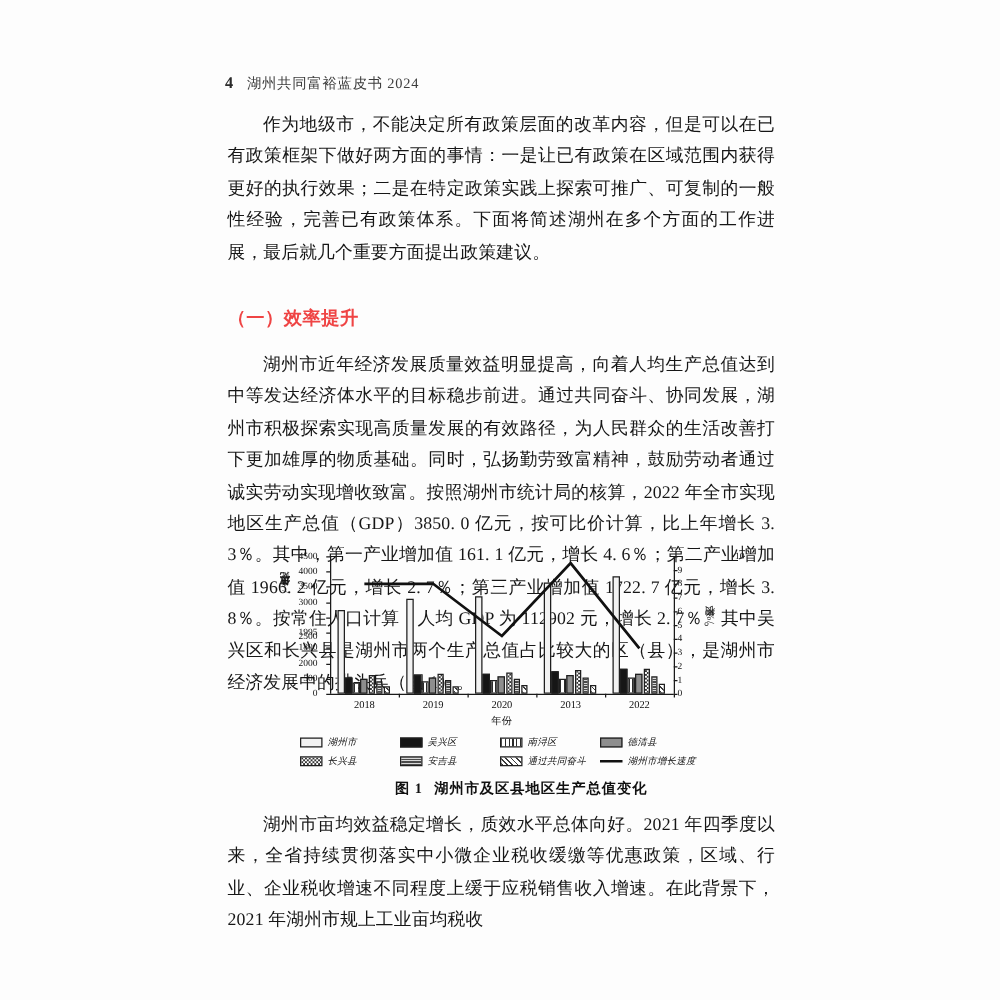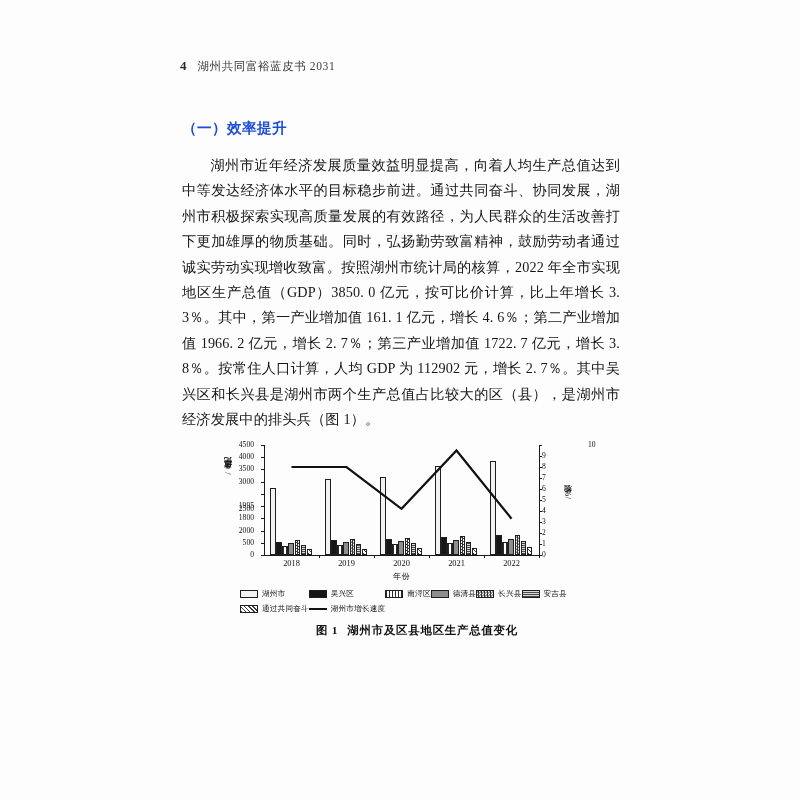--- a/index.html
+++ b/index.html
@@ -64,21 +64,21 @@
     line-height: 26px;
     letter-spacing: 0.6px;
     color: #111;
   }
   h3.subsec {
     margin: 27px 0 0 0;
     font-size: 14.6px;
     font-weight: bold;
     line-height: 26px;
     letter-spacing: 0.4px;
-    color: #1d4ed8;
+    color: #ef4444;
   }
   .gap-b { height: 12px; }
 
   
   .figure {
     position: absolute;
     left: 182px;
     top: 437px;
     width: 438px;
   }
@@ -168,23 +168,24 @@
     height: 110px;
     pointer-events: none;
   }
   
   .legend {
     position: absolute;
     left: 58px;
     top: 152px;
     width: 320px;
     display: grid;
-    grid-template-columns: 1fr 1fr 1fr 1fr 1fr 1fr;
+    grid-template-columns: 1fr 1fr 1fr 1fr;
     row-gap: 5px;
     column-gap: 0px;
+    font-style: italic;
   }
   .legend-item {
     display: flex;
     align-items: center;
     gap: 4px;
   }
   .swatch {
     width: 18px;
     height: 8px;
     border: 0.7px solid #1f1f1f;
@@ -229,24 +230,25 @@
     width: 438px;
   }
 </style>
 </head>
 <body>
 
 <div class="page">
 
   <div class="runhead">
     <span class="folio">4</span>
-    <span class="rh-title">湖州共同富裕蓝皮书 2031</span>
+    <span class="rh-title">湖州共同富裕蓝皮书 2024</span>
   </div>
 
   <div class="col">
+    <p class="body indent">作为地级市，不能决定所有政策层面的改革内容，但是可以在已有政策框架下做好两方面的事情：一是让已有政策在区域范围内获得更好的执行效果；二是在特定政策实践上探索可推广、可复制的一般性经验，完善已有政策体系。下面将简述湖州在多个方面的工作进展，最后就几个重要方面提出政策建议。</p>
     <h3 class="subsec">（一）效率提升</h3>
     <div class="gap-b"></div>
     <p class="body indent">湖州市近年经济发展质量效益明显提高，向着人均生产总值达到中等发达经济体水平的目标稳步前进。通过共同奋斗、协同发展，湖州市积极探索实现高质量发展的有效路径，为人民群众的生活改善打下更加雄厚的物质基础。同时，弘扬勤劳致富精神，鼓励劳动者通过诚实劳动实现增收致富。按照湖州市统计局的核算，2022 年全市实现地区生产总值（GDP）3850. 0 亿元，按可比价计算，比上年增长 3. 3％。其中，第一产业增加值 161. 1 亿元，增长 4. 6％；第二产业增加值 1966. 2 亿元，增长 2. 7％；第三产业增加值 1722. 7 亿元，增长 3. 8％。按常住人口计算，人均 GDP 为 112902 元，增长 2. 7％。其中吴兴区和长兴县是湖州市两个生产总值占比较大的区（县），是湖州市经济发展中的排头兵（图 1）。</p>
   </div>
 
   <div class="figure">
     <div class="chart-area">
       <div class="ylabel-left">生产总值/亿元</div>
       <div class="ylabel-right">增长/%</div>
       <div id="ticksLeft">
@@ -348,21 +350,21 @@
       <svg class="lineLayer" id="lineLayer" viewBox="0 0 275 110" preserveAspectRatio="none">
           <polyline points="27.50,22.00 82.50,22.00 137.50,63.80 192.50,5.50 247.50,73.70" fill="none" stroke="#111111" stroke-width="2.2" vector-effect="non-scaling-stroke"></polyline>
         </svg>
       <div id="xticks">
           <div class="xtick" style="left: 84.5px; top: 122px;">2018</div>
           <div class="tickmark" style="left: 137px; top: 118px; width: 1px; height: 3px; background: rgb(26, 26, 26);"></div>
           <div class="xtick" style="left: 139.5px; top: 122px;">2019</div>
           <div class="tickmark" style="left: 192px; top: 118px; width: 1px; height: 3px; background: rgb(26, 26, 26);"></div>
           <div class="xtick" style="left: 194.5px; top: 122px;">2020</div>
           <div class="tickmark" style="left: 247px; top: 118px; width: 1px; height: 3px; background: rgb(26, 26, 26);"></div>
-          <div class="xtick" style="left: 249.5px; top: 122px;">2021</div>
+          <div class="xtick" style="left: 249.5px; top: 122px;">2013</div>
           <div class="tickmark" style="left: 302px; top: 118px; width: 1px; height: 3px; background: rgb(26, 26, 26);"></div>
           <div class="xtick" style="left: 304.5px; top: 122px;">2022</div>
           <div class="tickmark" style="left: 357px; top: 118px; width: 1px; height: 3px; background: rgb(26, 26, 26);"></div>
         </div>
       <div class="xaxis-title" id="xaxisTitle" style="left: 189.5px; top: 134px;">年份</div>
       <div class="legend" id="legend">
           <div class="legend-item">
             <span class="swatch" style="background: rgb(242, 242, 242);"></span>
             <span class="legend-label">湖州市</span>
           </div>
@@ -394,14 +396,17 @@
             <span class="swatch line"></span>
             <span class="legend-label">湖州市增长速度</span>
           </div>
         </div>
     </div>
     <div class="fig-caption">
       <span class="cap-num">图 1</span><span>湖州市及区县地区生产总值变化</span>
     </div>
   </div>
 
+  <div class="after-fig">
+    <p class="body indent">湖州市亩均效益稳定增长，质效水平总体向好。2021 年四季度以来，全省持续贯彻落实中小微企业税收缓缴等优惠政策，区域、行业、企业税收增速不同程度上缓于应税销售收入增速。在此背景下，2021 年湖州市规上工业亩均税收</p>
+  </div>
 
 </div>
 
 </body></html>

